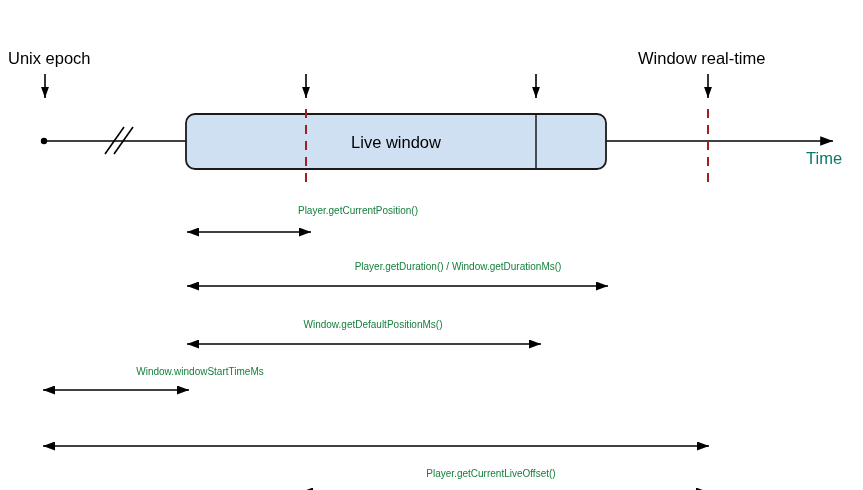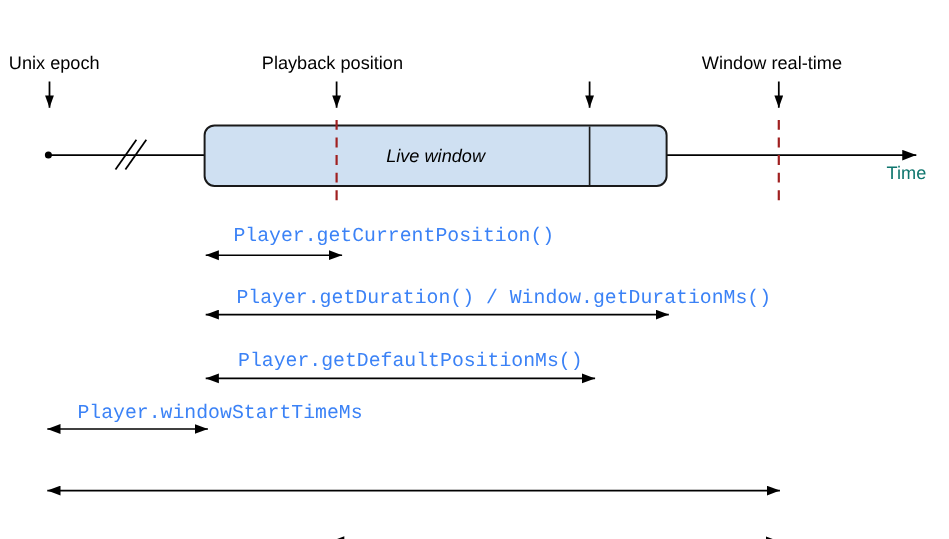--- a/index.html
+++ b/index.html
@@ -41,23 +41,23 @@
     position: absolute;
     font-family: "Liberation Sans", sans-serif;
     font-size: 16.5px;
     color: #000000;
     white-space: nowrap;
     line-height: 1;
     transform: translateX(-50%);
   }
   .api-label {
     position: absolute;
-    font-family: Liberation Mono, monospace;
-    font-size: 18px;
-    color: #3b82f6;
+    font-family: Liberation Sans, sans-serif;
+    font-size: 10px;
+    color: #15803d;
     white-space: nowrap;
     line-height: 1;
     transform: translateX(-50%);
     letter-spacing: 0px;
   }
 </style>
 </head>
 <body>
 
 <div id="stage">
@@ -125,25 +125,25 @@
     </g>
     <g>
       <line x1="43" y1="422" x2="709" y2="422" stroke="#000000" stroke-width="1.5" marker-start="url(#arrowStart)" marker-end="url(#arrowEnd)"></line>
     </g>
     <g>
       <line x1="301" y1="468" x2="708" y2="468" stroke="#000000" stroke-width="1.5" marker-start="url(#arrowStart)" marker-end="url(#arrowEnd)"></line>
     </g>
   </svg>
 
   <div class="marker-label" style="left:8px;  top:26px;">Unix epoch</div>
-  <div class="marker-label" style="left:238px; top:26px;">Playback position</div>
   <div class="marker-label" style="left:638px; top:26px;">Window real-time</div>
 
-  <div class="box-label" style="left:396px; top:110px;font-style:italic;">Live window</div>
+  <div class="box-label" style="left:396px; top:110px;">Live window</div>
 
   <div class="axis-label" style="left:806px; top:126px;">Time</div>
 
   <div class="api-label" style="left:358px; top:182px;">Player.getCurrentPosition()</div>
   <div class="api-label" style="left:458px; top:238px;text-align:right;">Player.getDuration() / Window.getDurationMs()</div>
-  <div class="api-label" style="left:373px; top:296px;">Player.getDefaultPositionMs()</div>
-  <div class="api-label" style="left:200px; top:343px;">Player.windowStartTimeMs</div>
+  <div class="api-label" style="left:373px; top:296px;">Window.getDefaultPositionMs()</div>
+  <div class="api-label" style="left:200px; top:343px;">Window.windowStartTimeMs</div>
+  <div class="api-label" style="left:491px; top:445px;">Player.getCurrentLiveOffset()</div>
 
 </div>
 
 </body></html>

